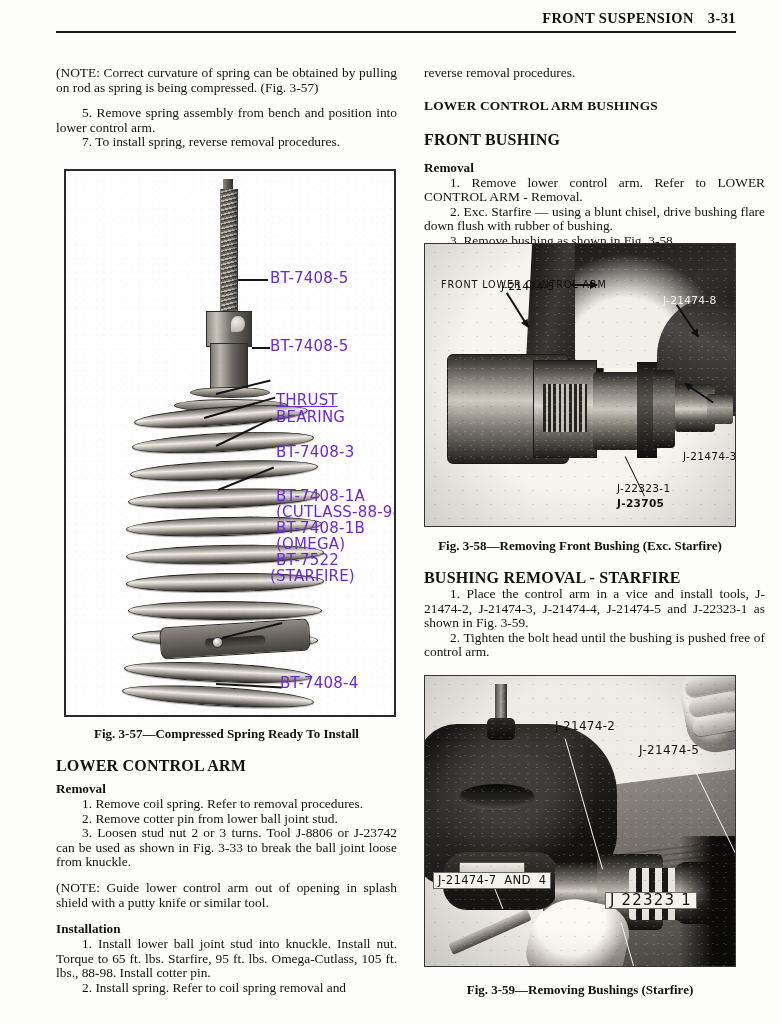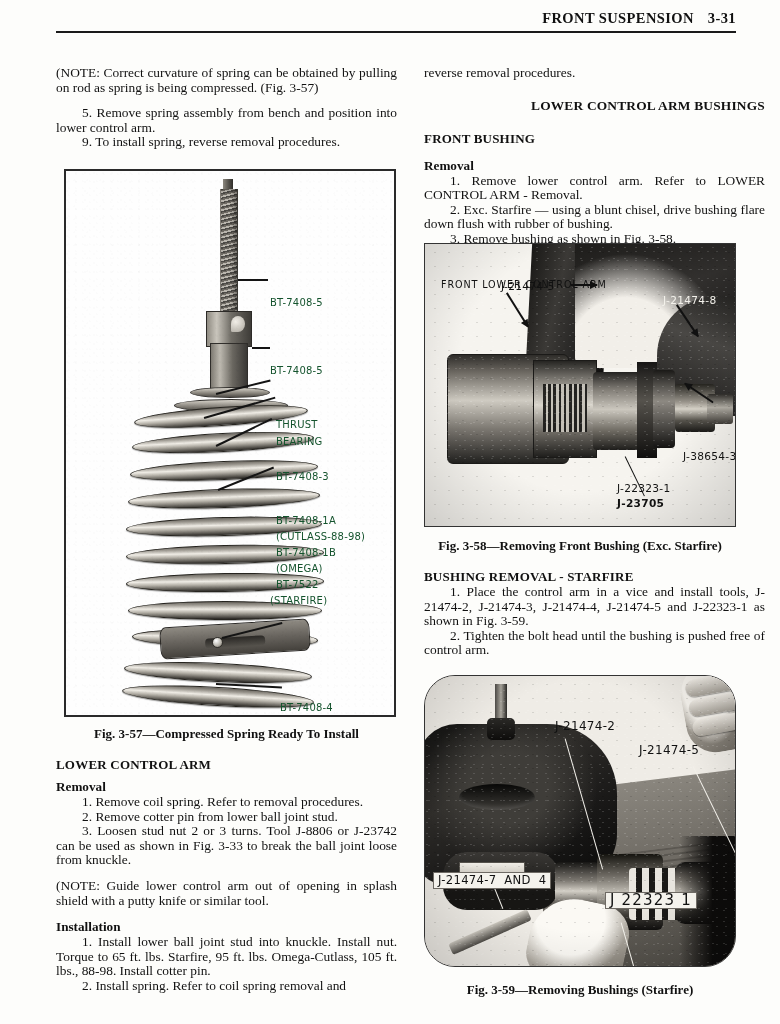--- a/index.html
+++ b/index.html
@@ -38,25 +38,25 @@
     text-justify:inter-word;
     font-family:"Liberation Serif", serif;
   }
   .para.noj{text-align:left;}
   .indent{text-indent:26px;}
   .gap{height:11px;}
   .gap-sm{height:6px;}
   .gap-lg{height:17px;}
 
   h2.center-head{
-    margin:0;text-align:right;font-size:13.4px;font-weight:bold;
+    margin:0;text-align:left;font-size:13.4px;font-weight:bold;
     letter-spacing:.2px;font-family:"Liberation Serif", serif;
   }
   h3.head{
-    margin:0;font-size:13px;font-weight:bold;letter-spacing:.2px;
+    margin:0;font-size:16px;font-weight:bold;letter-spacing:.2px;
     font-family:"Liberation Serif", serif;
   }
   h4.subhead{
     margin:0;font-size:13.2px;font-weight:bold;
     font-family:"Liberation Serif", serif;
   }
 
   .caption{
     text-align:center;font-weight:bold;font-size:13px;
     font-family:"Liberation Serif", serif;
@@ -66,23 +66,22 @@
   .fig57{
     position:absolute;left:64px;top:169px;width:332px;height:548px;
     border:2px solid #2a2a2a;background:#fefefe;box-sizing:border-box;
     overflow:hidden;
   }
   .fig57 .stage{position:absolute;inset:0;}
 
   
   .lbl{
     position:absolute;font-family:"DejaVu Sans", sans-serif;
-    font-size:10px;letter-spacing:.2px;color:#14532d;white-space:pre;
+    font-size:15px;letter-spacing:.2px;color:#6d28d9;white-space:pre;
     line-height:15.5px;
-    margin-top:24px;
   }
   .leader{position:absolute;background:#141414;height:1.6px;transform-origin:0 50%;}
 
   
   .rod{
     position:absolute;left:154px;top:18px;width:16px;height:124px;
     background:
       repeating-linear-gradient(-14deg,
         #4c4a46 0px,#4c4a46 1.4px,
         #b9b5ad 1.4px,#b9b5ad 3.0px,
@@ -149,21 +148,21 @@
   }
 
   
   .photo{
     position:absolute;box-sizing:border-box;
     border:1.8px solid #333;
     overflow:hidden;
     background:#cfcbc4;
   }
   #fig58{left:424px;top:243px;width:312px;height:284px;}
-  #fig59{left:424px;top:675px;width:312px;height:292px;border-radius:31px;}
+  #fig59{left:424px;top:675px;width:312px;height:292px;}
 
   .ph-lbl{
     position:absolute;font-family:"DejaVu Sans", sans-serif;
     font-size:10.6px;letter-spacing:.3px;color:#111;white-space:pre;
     line-height:13px;z-index:9;
   }
   .ph-lbl.boxed{
     background:#f4f2ec;padding:1px 4px;border:1px solid #6e6a64;
     font-size:11px;
   }
@@ -358,21 +357,21 @@
 
   <div class="runhead">
     <div class="title"><span>FRONT SUSPENSION</span><span class="pageno">3-31</span></div>
   </div>
   <div class="rule"></div>
 
   <div class="col col-l">
     <div class="para">(NOTE: Correct curvature of spring can be obtained by pulling on rod as spring is being compressed. (Fig. 3-57)</div>
     <div class="gap"></div>
     <div class="para indent">5. Remove spring assembly from bench and position into lower control arm.</div>
-    <div class="para indent">9. To install spring, reverse removal procedures.</div>
+    <div class="para indent">7. To install spring, reverse removal procedures.</div>
   </div>
 
   <div class="fig57">
     <div class="stage">
 
       <div class="rod-tip"></div>
       <div class="rod"></div>
       <div class="hexnut"></div>
       <div class="shaft2"></div>
       <div class="washer thrust"></div>
@@ -400,21 +399,21 @@
       <div class="leader" style="left:186px;top:176px;width:18px;"></div>
       <div class="leader" style="left:150px;top:222px;width:56px;transform:rotate(-14deg);"></div>
       <div class="leader" style="left:138px;top:246px;width:74px;transform:rotate(-16deg);"></div>
       <div class="leader" style="left:150px;top:274px;width:62px;transform:rotate(-26deg);"></div>
       <div class="leader" style="left:152px;top:318px;width:60px;transform:rotate(-22deg);"></div>
       <div class="leader" style="left:156px;top:466px;width:62px;transform:rotate(-14deg);"></div>
       <div class="leader" style="left:150px;top:512px;width:66px;transform:rotate(3deg);"></div>
 
       <div class="lbl" style="left:204px;top:100px;">BT-7408-5</div>
       <div class="lbl" style="left:204px;top:168px;">BT-7408-5</div>
-      <div class="lbl" style="left:210px;top:222px;">THRUST</div>
+      <div class="lbl" style="left:210px;top:222px;text-decoration:underline;">THRUST</div>
       <div class="lbl" style="left:210px;top:239px;">BEARING</div>
       <div class="lbl" style="left:210px;top:274px;">BT-7408-3</div>
       <div class="lbl" style="left:210px;top:318px;">BT-7408-1A</div>
       <div class="lbl" style="left:210px;top:334px;">(CUTLASS-88-98)</div>
       <div class="lbl" style="left:210px;top:350px;">BT-7408-1B</div>
       <div class="lbl" style="left:210px;top:366px;">(OMEGA)</div>
       <div class="lbl" style="left:210px;top:382px;">BT-7522</div>
       <div class="lbl" style="left:204px;top:398px;">(STARFIRE)</div>
       <div class="lbl" style="left:214px;top:505px;">BT-7408-4</div>
     </div>
@@ -469,21 +468,21 @@
 
     <div class="ph-arrow" style="left:146px;top:40px;width:26px;"></div>
     <div class="ph-arrow" style="left:82px;top:48px;width:40px;transform:rotate(58deg);"></div>
     <div class="ph-arrow" style="left:252px;top:60px;width:38px;transform:rotate(56deg);"></div>
     <div class="ph-arrow" style="left:288px;top:158px;width:34px;transform:rotate(-146deg);"></div>
     <div class="ph-line" style="left:200px;top:212px;width:44px;transform:rotate(64deg);"></div>
 
     <div class="ph-lbl onwhite" style="left:16px;top:34px;font-size:9.6px;letter-spacing:.9px;">FRONT LOWER CONTROL ARM</div>
     <div class="ph-lbl onwhite" style="left:76px;top:36px;">J-21474-5</div>
     <div class="ph-lbl" style="left:238px;top:50px;color:#f4f2ec;">J-21474-8</div>
-    <div class="ph-lbl onwhite" style="left:258px;top:206px;">J-38654-3</div>
+    <div class="ph-lbl onwhite" style="left:258px;top:206px;">J-21474-3</div>
     <div class="ph-lbl onwhite" style="left:192px;top:238px;">J-22323-1</div>
     <div class="ph-lbl onwhite" style="left:192px;top:253px;font-weight:bold;">J-23705</div>
   </div>
 
   <div class="cap58 caption">Fig. 3-58—Removing Front Bushing (Exc. Starfire)</div>
 
   <div class="col col-r" style="top:569px;">
     <h3 class="head">BUSHING REMOVAL - STARFIRE</h3>
     <div class="para indent">1. Place the control arm in a vice and install tools, J-21474-2, J-21474-3, J-21474-4, J-21474-5 and J-22323-1 as shown in Fig. 3-59.</div>
     <div class="para indent">2. Tighten the bolt head until the bushing is pushed free of control arm.</div>

